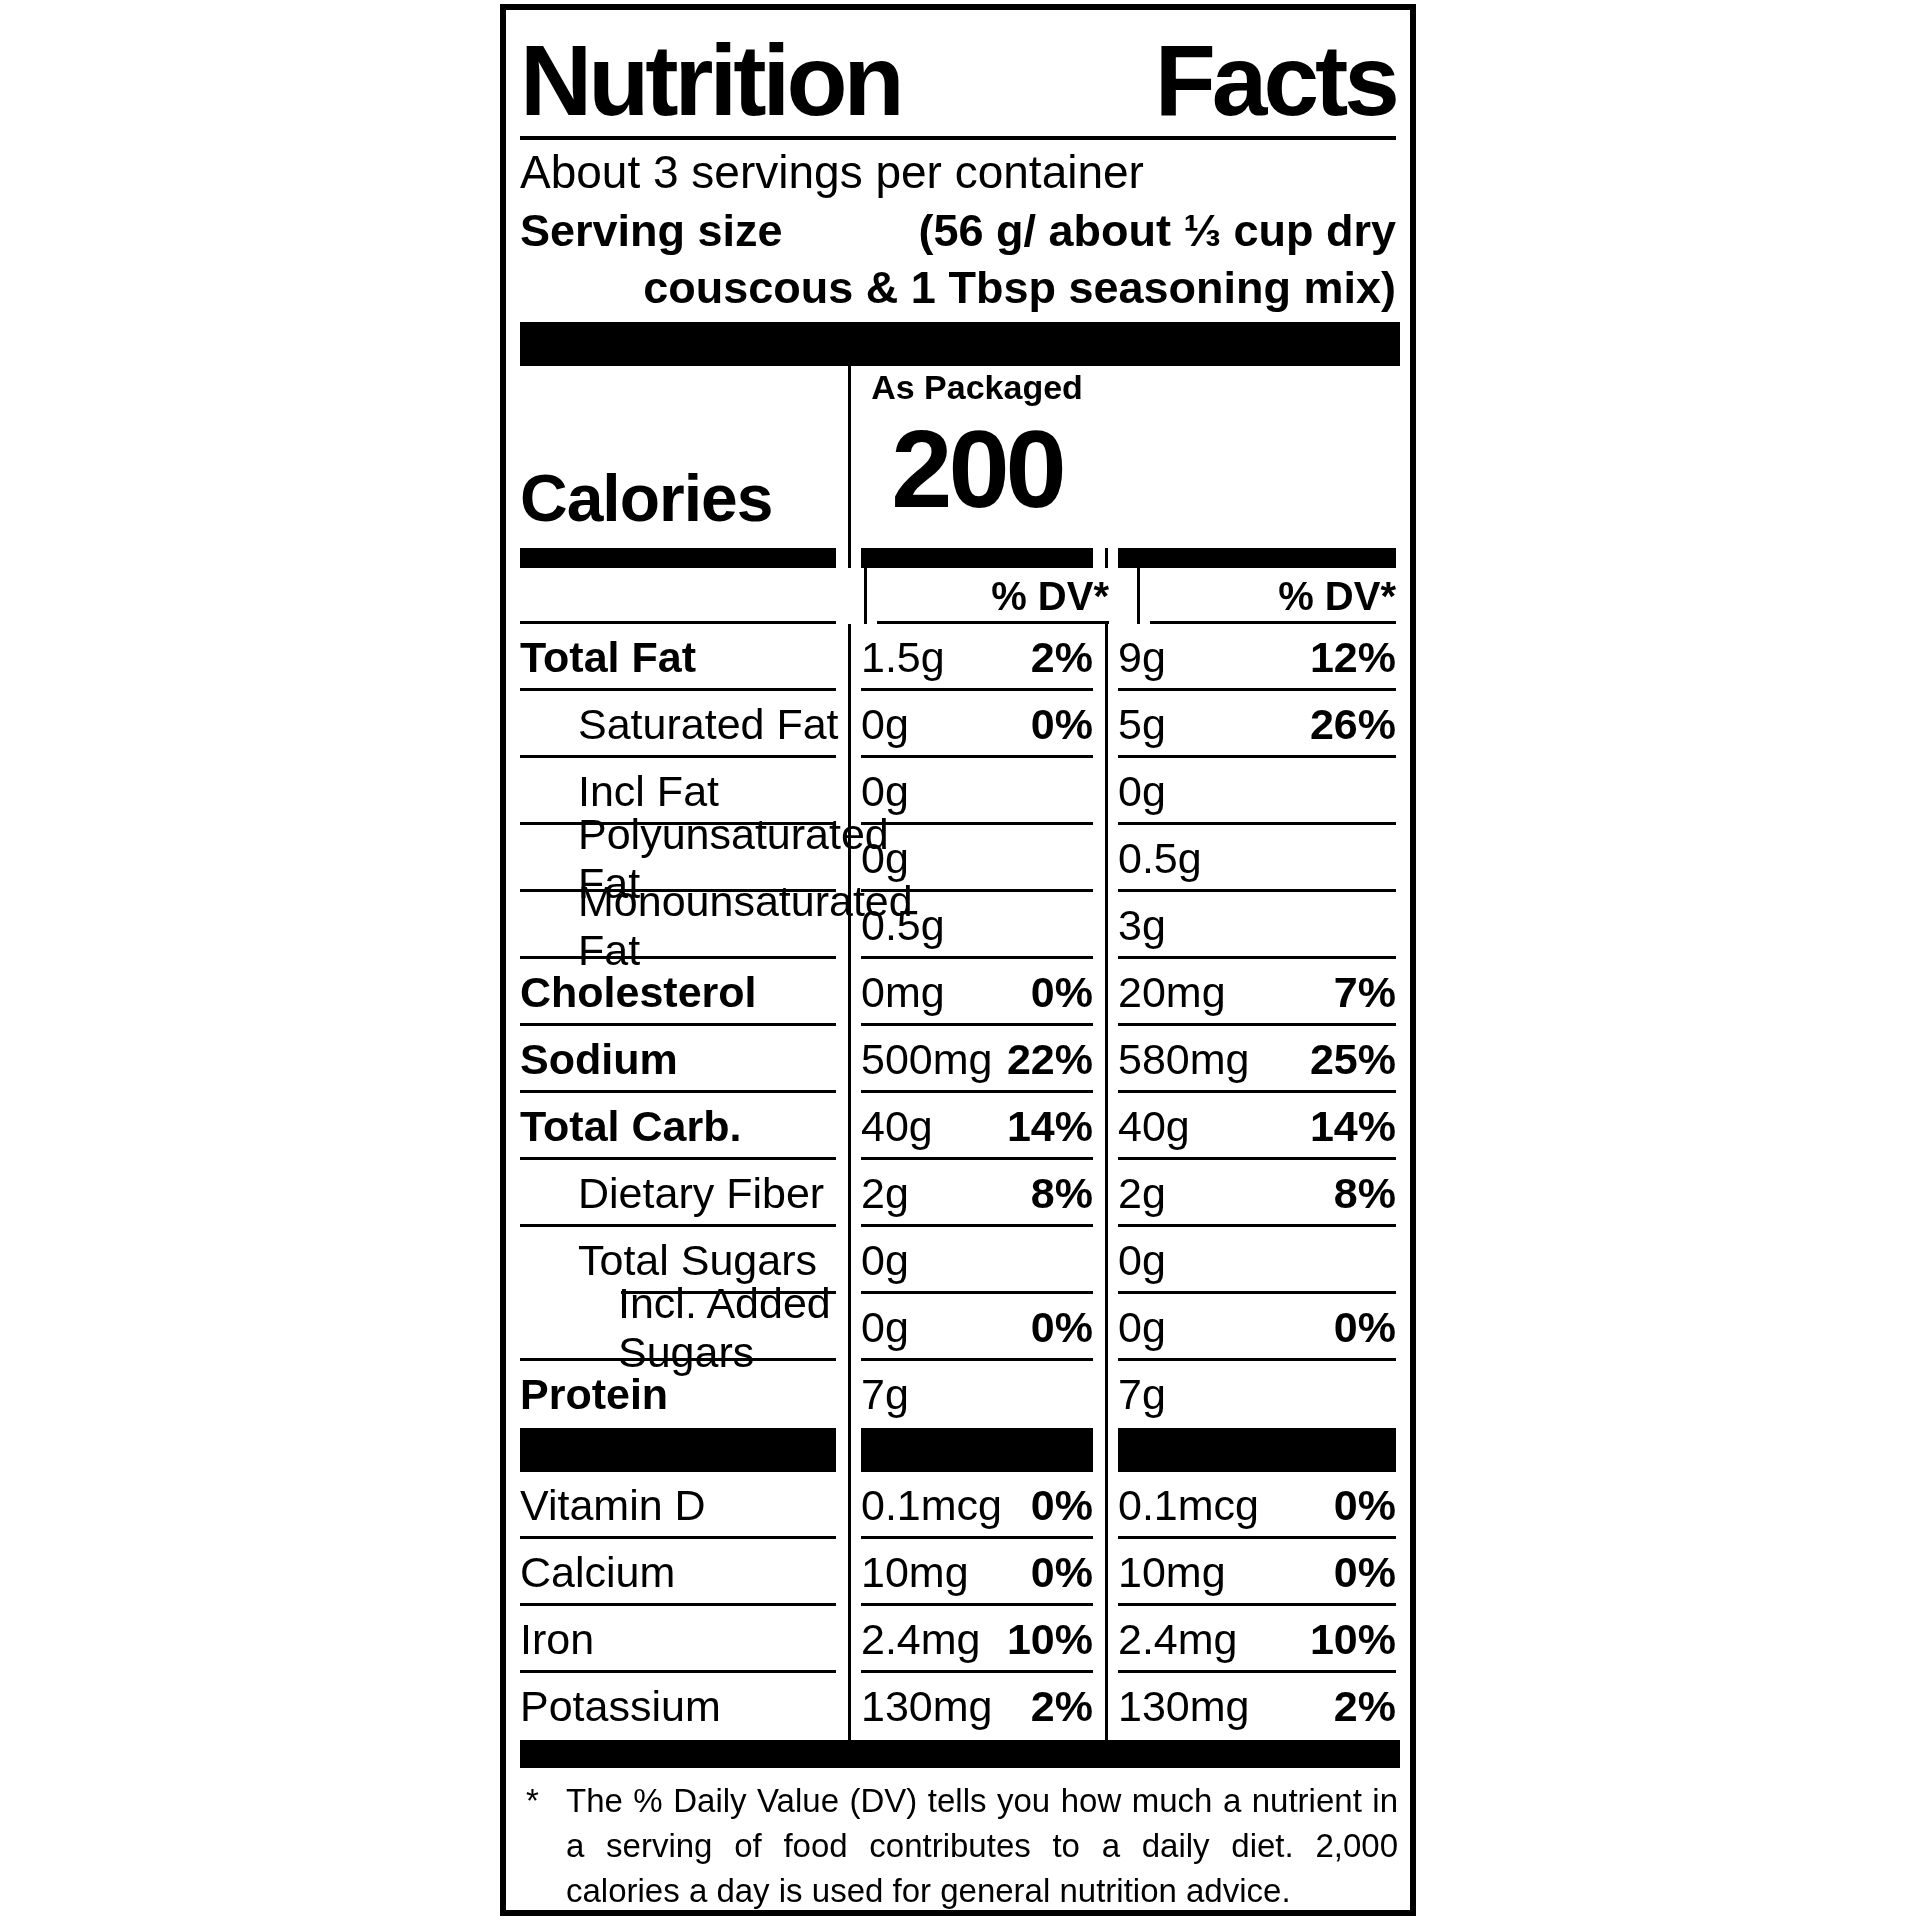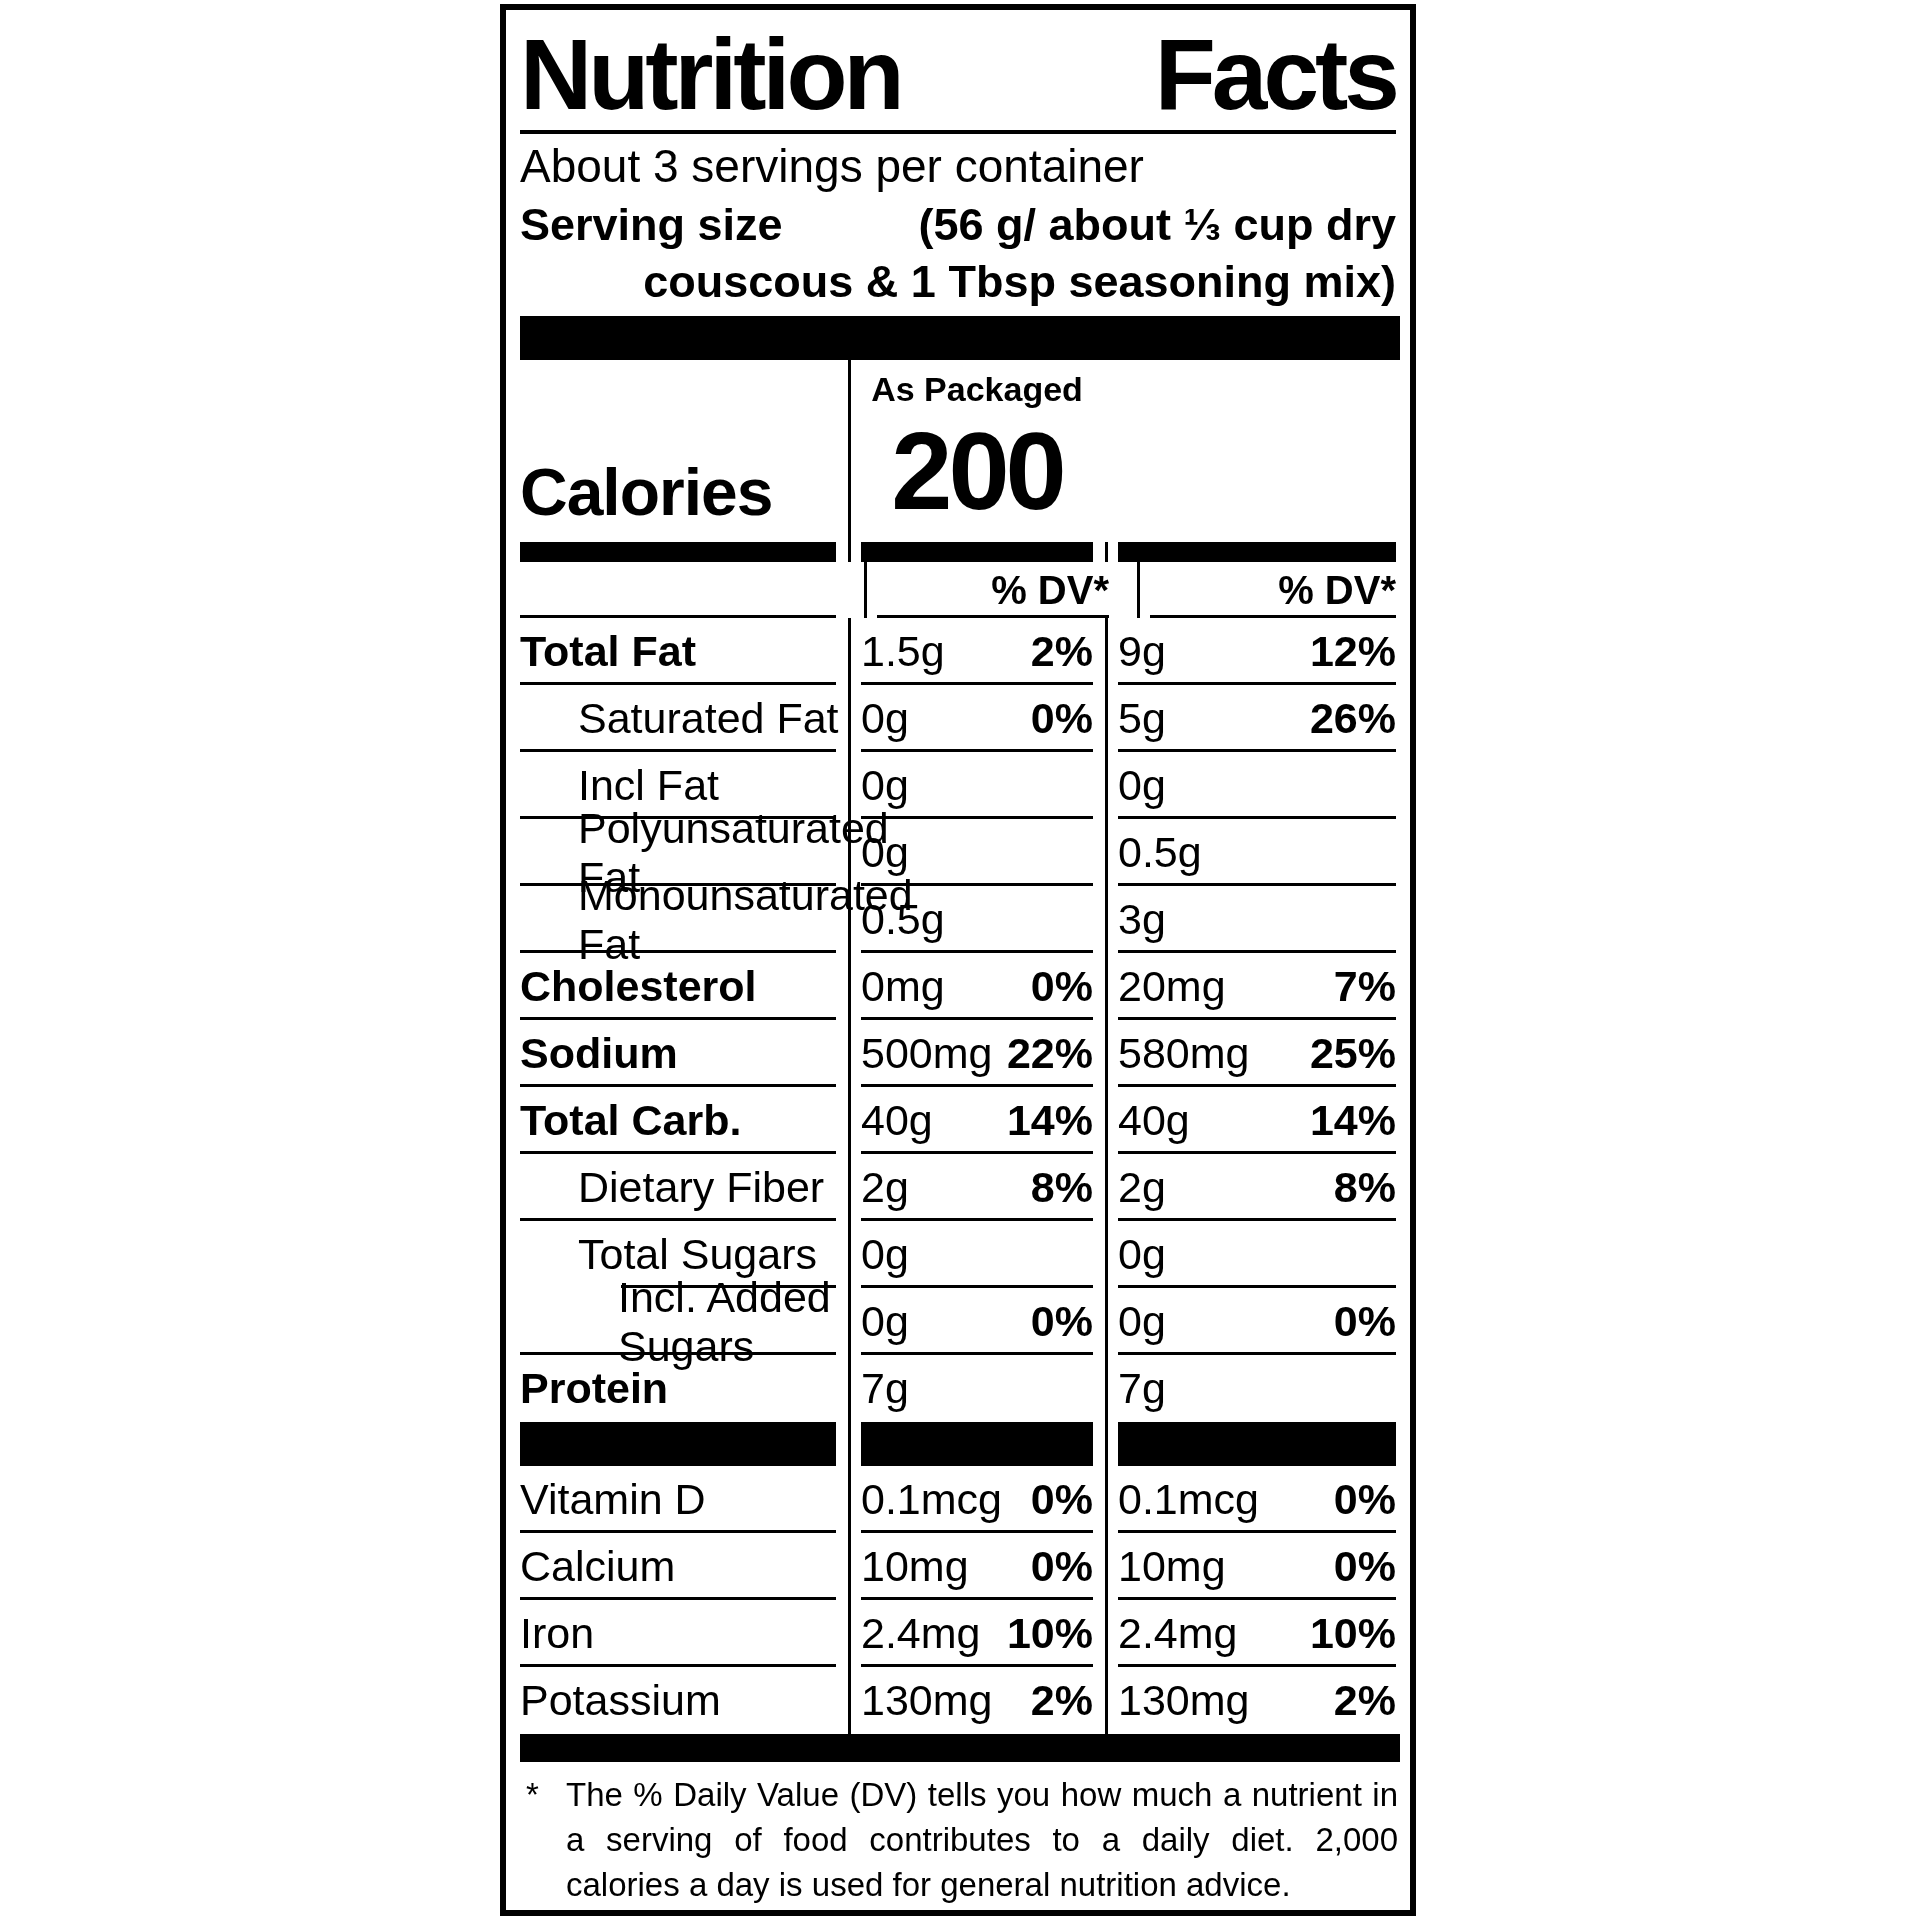--- a/index.html
+++ b/index.html
@@ -12,21 +12,21 @@
     overflow: hidden;
   }
   .label {
     position: absolute; left: 500px; top: 4px;
     width: 916px; height: 1912px;
     border: 6px solid var(--ink, #000);
     background: var(--paper, #fff);
     overflow: hidden;
   }
   
-  .hdr { padding: 8px 14px 0 14px; }
+  .hdr { padding: 14px 14px 0 14px; }
   .title {
     font-size: 100px; font-weight: 900; letter-spacing: -4px;
     line-height: 112px; text-align: justify; text-align-last: justify;
     white-space: nowrap;
   }
   .trule { height: 4px; background: var(--ink); }
   .servings { font-size: 46px; line-height: 60px; margin-top: 2px; }
   .ssr1 { display: flex; justify-content: space-between; font-weight: 700; font-size: 45px; line-height: 57px; }
   .ssr2 { text-align: right; font-weight: 700; font-size: 45px; line-height: 57px; }
   .fullbar { height: 44px; background: var(--ink); margin: 6px 10px 0 14px; }
@@ -39,21 +39,21 @@
   .c2  { width: 257px; border-left: 3px solid var(--ink); padding: 0 12px 0 10px; }
   .c3  { flex: 1;      border-left: 3px solid var(--ink); padding: 0 14px 0 10px; }
   .hl  { position: absolute; left: 10px; right: 12px; bottom: 0; height: 3px; background: var(--ink); }
   .c1 > .hl { left: 14px; right: 12px; }
   .c3 > .hl { right: 14px; }
   .c1 > .hl.hl-ind { left: 115px; }
 
   
   .cal { height: 182px; }
   .cal .c1 { align-items: flex-end; padding-bottom: 12px; font-size: 66px; font-weight: 700; letter-spacing: -1px; }
-  .cal .c2, .cal .c3 { flex-direction: column; align-items: stretch; justify-content: flex-start; padding-top: 8px; }
+  .cal .c2, .cal .c3 { flex-direction: column; align-items: stretch; justify-content: flex-start; padding-top: 0; }
   .colhdr { font-size: 34px; font-weight: 700; text-align: center; line-height: 42px; }
   .calnum { font-size: 110px; font-weight: 700; text-align: center; line-height: 106px; letter-spacing: -4px; margin-top: 8px; }
 
   
   .bars3 { height: 20px; }
   .sep3  { height: 44px; }
   .bars3 .bar, .sep3 .bar { position: absolute; top: 0; bottom: 0; background: var(--ink); left: 10px; right: 12px; }
   .bars3 .c1 .bar, .sep3 .c1 .bar { left: 14px; right: 12px; }
   .bars3 .c3 .bar, .sep3 .c3 .bar { right: 14px; }
 

